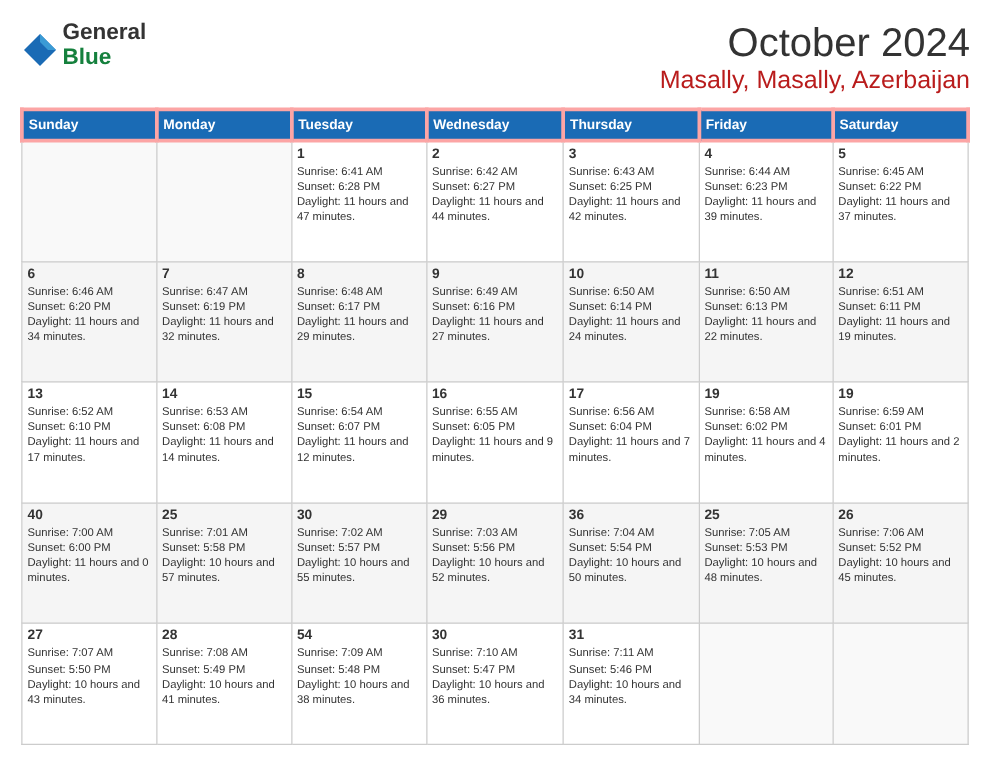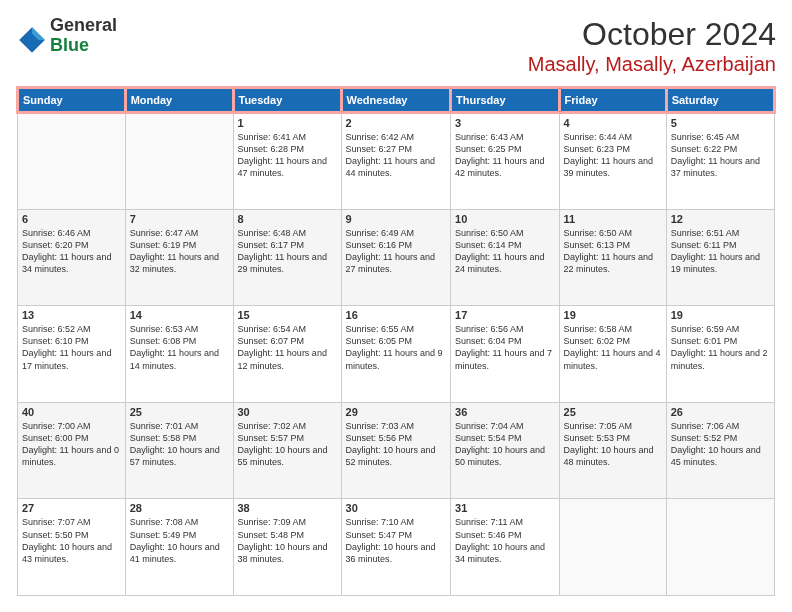--- a/index.html
+++ b/index.html
@@ -242,21 +242,21 @@
         <tr>
           <td>
             <span class="day-num">27</span>
             <div class="day-info">Sunrise: 7:07 AM<br>Sunset: 5:50 PM<br>Daylight: 10 hours and 43 minutes.</div>
           </td>
           <td>
             <span class="day-num">28</span>
             <div class="day-info">Sunrise: 7:08 AM<br>Sunset: 5:49 PM<br>Daylight: 10 hours and 41 minutes.</div>
           </td>
           <td>
-            <span class="day-num">38</span>
+            <span class="day-num">54</span>
             <div class="day-info">Sunrise: 7:09 AM<br>Sunset: 5:48 PM<br>Daylight: 10 hours and 38 minutes.</div>
           </td>
           <td>
             <span class="day-num">30</span>
             <div class="day-info">Sunrise: 7:10 AM<br>Sunset: 5:47 PM<br>Daylight: 10 hours and 36 minutes.</div>
           </td>
           <td>
             <span class="day-num">31</span>
             <div class="day-info">Sunrise: 7:11 AM<br>Sunset: 5:46 PM<br>Daylight: 10 hours and 34 minutes.</div>
           </td>

